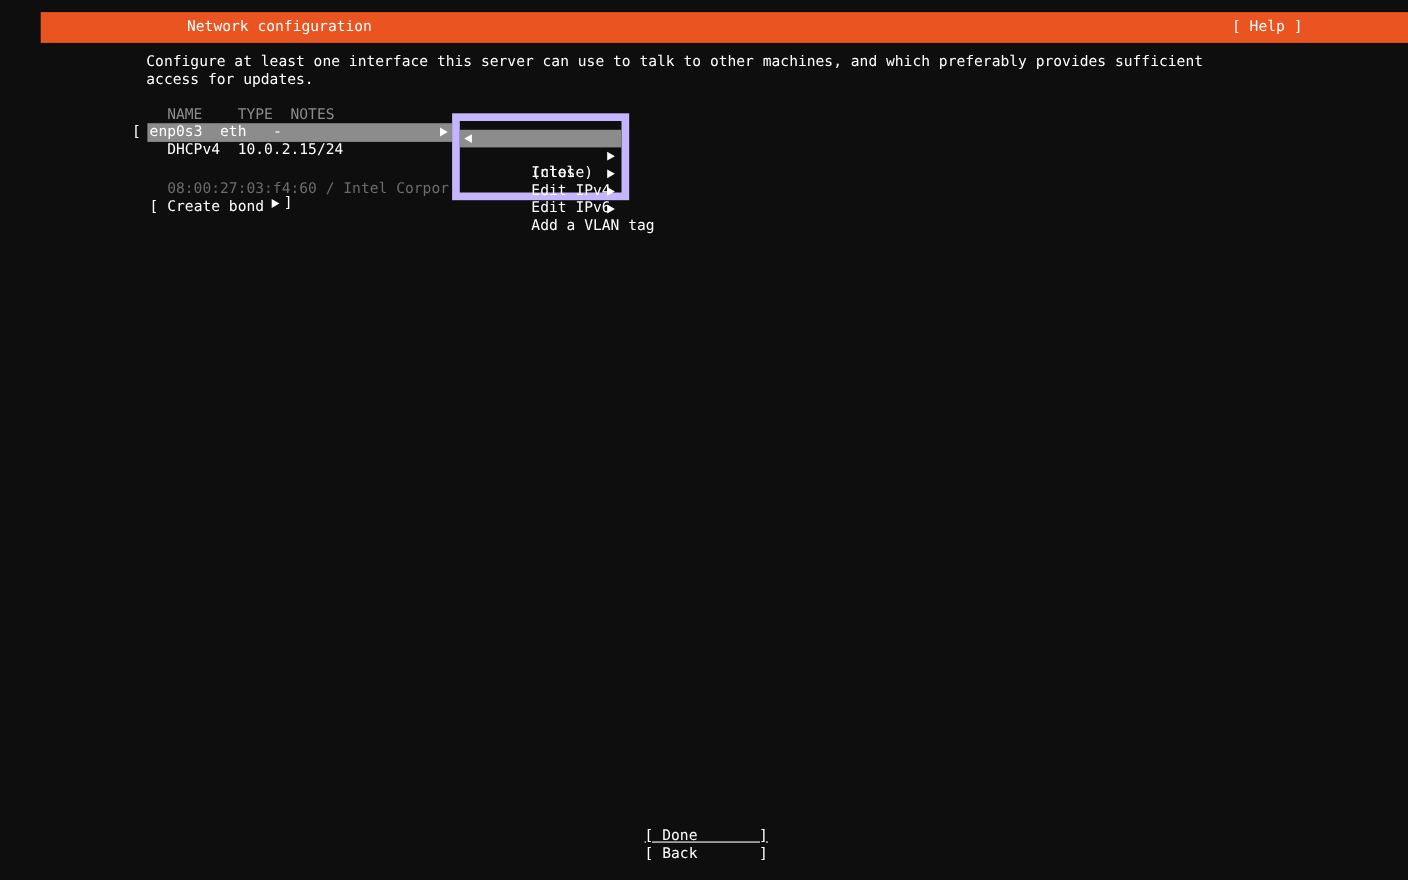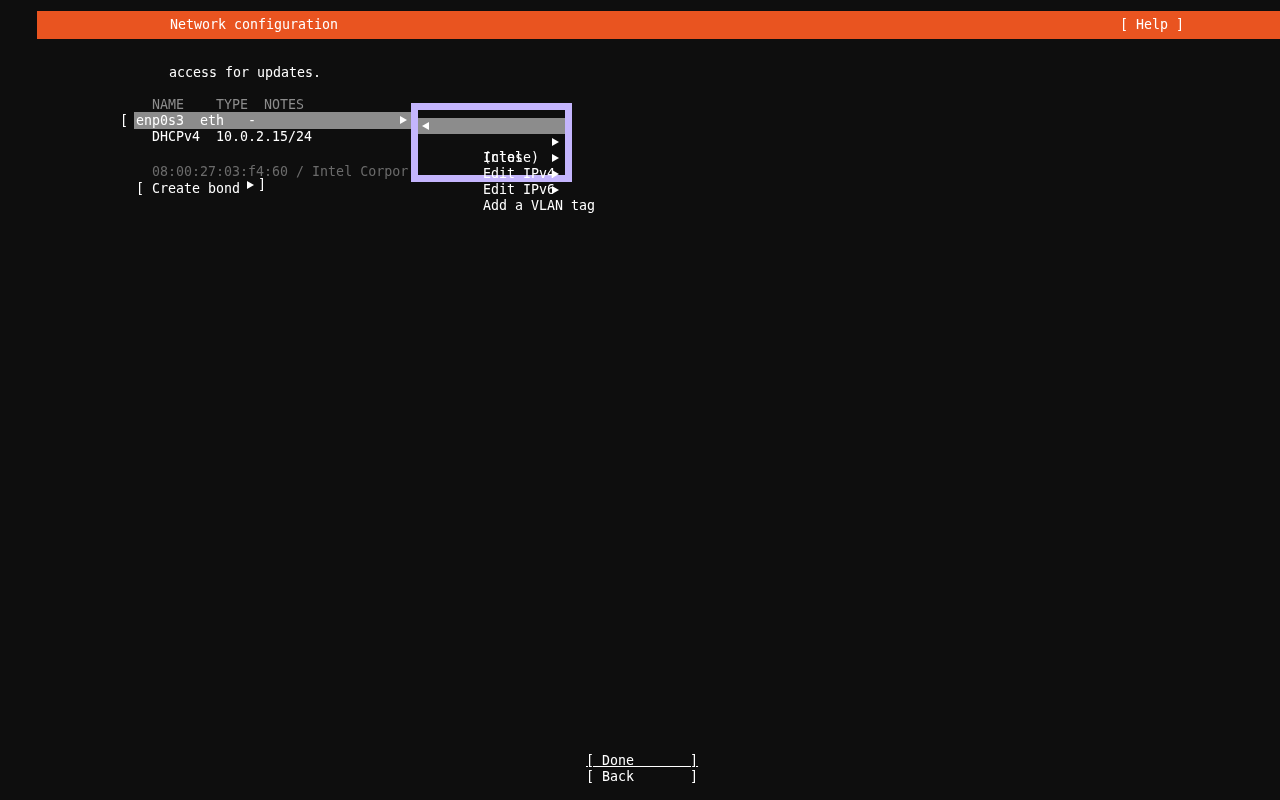--- a/index.html
+++ b/index.html
@@ -73,21 +73,22 @@
 </head>
 <body>
 
 <div id="screen">
 
   <div class="topbar">
     <div class="t" style="left:133px;top:0;">Network configuration</div>
     <div class="t" style="left:1083px;top:0;cursor:default;">[ Help ]</div>
   </div>
 
-  <div class="t" style="left:133px;top:65px;margin-left:36px;">access for updates.</div>
+  <div class="t" style="left:133px;top:49px;">Configure at least one interface this server can use to talk to other machines, and which preferably provides sufficient</div>
+  <div class="t" style="left:133px;top:65px;">access for updates.</div>
 
   <div class="t gray" style="left:152px;top:97px;">NAME    TYPE  NOTES</div>
 
   <div class="hl-row">
     <span class="arr-r" style="left:266px;top:4px;"></span>
   </div>
   <div class="t" style="left:120px;top:113px;z-index:2;">[ enp0s3  eth   -</div>
 
   <div class="t" style="left:152px;top:129px;">DHCPv4  10.0.2.15/24</div>
 

